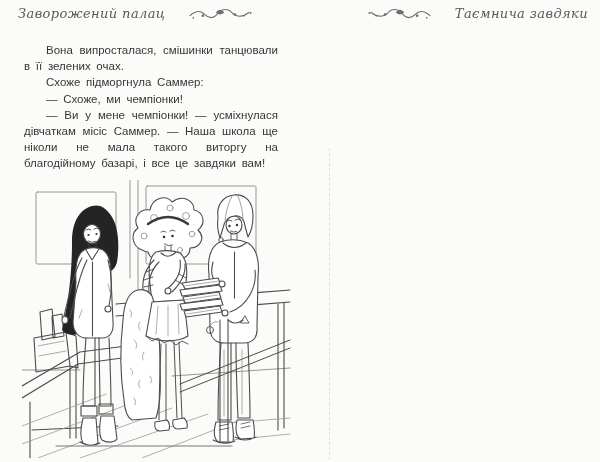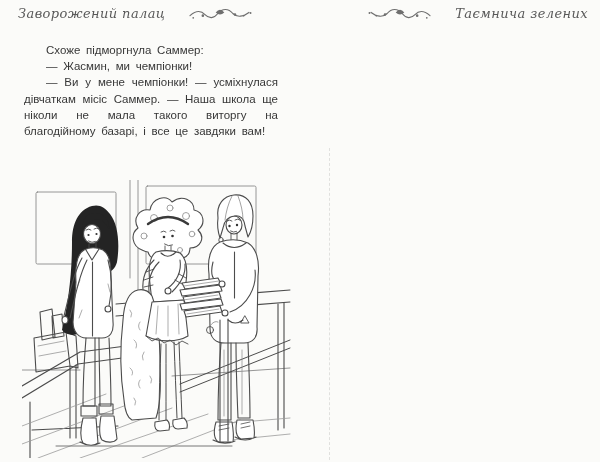--- a/index.html
+++ b/index.html
@@ -63,22 +63,23 @@
     <div class="running-header header-left">
       <span class="chapter-title">Заворожений палац</span>
       <span class="ornament">
         <svg width="78" height="15">
             <use href="#flourish"></use>
           </svg>
       </span>
     </div>
 
     <div class="text-col left-col">
+      <p>Вона випросталася, смішинки танцювали в її зелених очах.</p>
       <p>Схоже підморгнула Саммер:</p>
-      <p>— Жасмин, ми чемпіонки!</p>
+      <p>— Схоже, ми чемпіонки!</p>
       <p>— Ви у мене чемпіонки! — усміхнулася дівчаткам місіс Саммер. — Наша школа ще ніколи не мала такого виторгу на благодійному базарі, і все це завдяки вам!</p>
     </div>
 
     <div class="illustration">
       <svg viewBox="0 0 270 278" width="270" height="278">
         <g fill="none" stroke="#4c4c4c" stroke-width="1.1" stroke-linecap="round" stroke-linejoin="round">
 
           <g stroke="#8a8a8a" stroke-width="0.9">
             <rect x="14" y="12" width="80" height="72" rx="1.5"></rect>
             <rect x="124" y="6" width="110" height="78" rx="1.5"></rect>
@@ -214,19 +215,19 @@
     </div>
   </div>
 
   <div class="page right">
     <div class="running-header header-right">
       <span class="ornament mirror">
         <svg width="78" height="15">
             <use href="#flourish"></use>
           </svg>
       </span>
-      <span class="chapter-title">Таємнича зелених</span>
+      <span class="chapter-title">Таємнича завдяки</span>
     </div>
 
   </div>
 
   <div class="gutter-line"></div>
 </div>
 
 </body></html>

